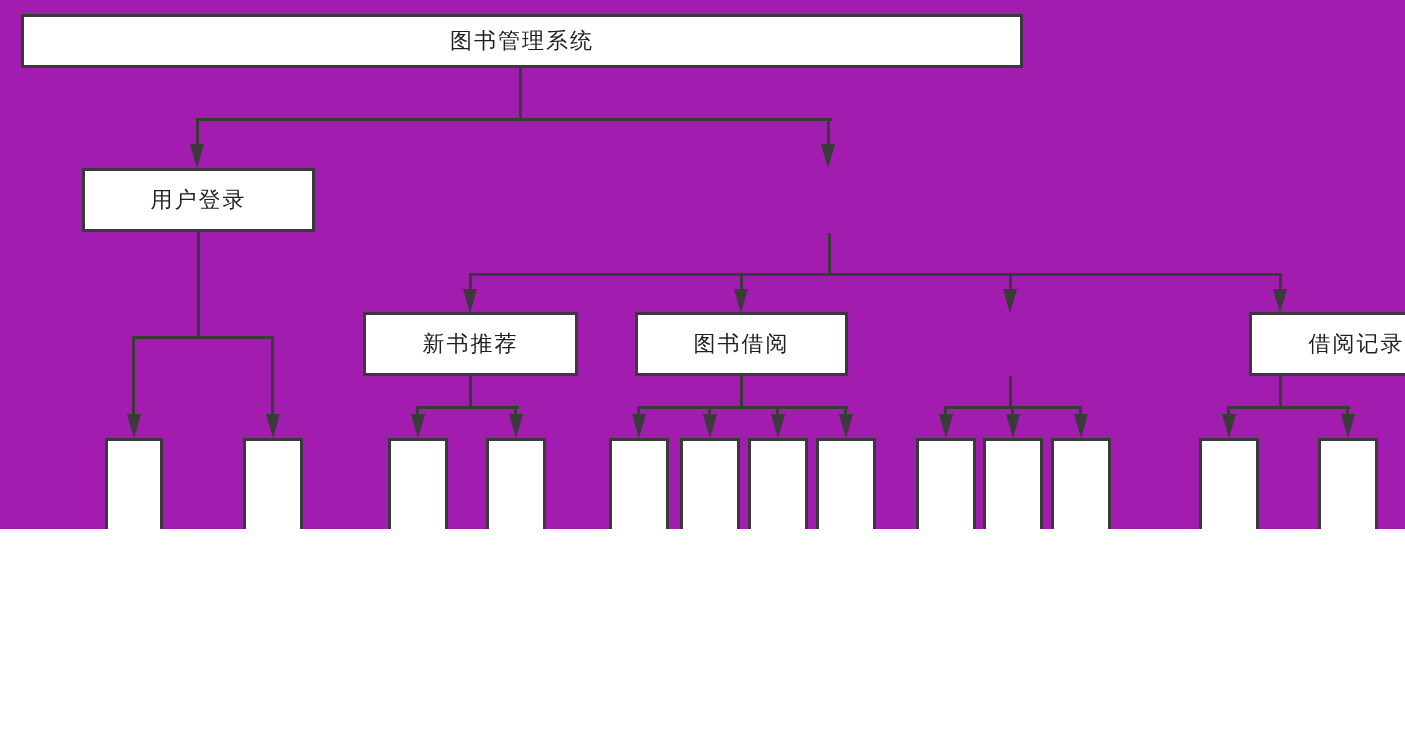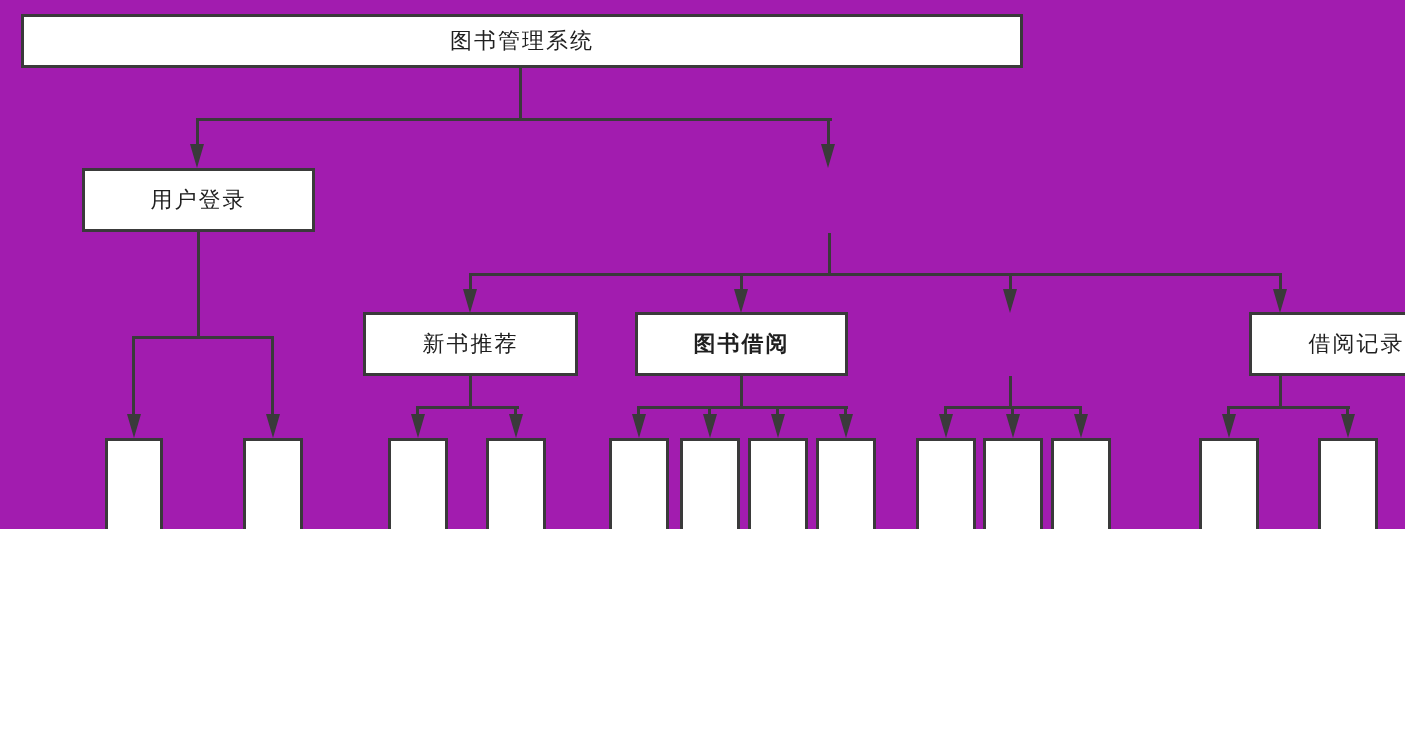--- a/index.html
+++ b/index.html
@@ -95,21 +95,21 @@
   <div class="vline" style="left:740px; top:273px; width:3px; height:20px;"></div>
   <div class="arrow" style="left:734px; top:289px;"></div>
   <div class="vline" style="left:1009px; top:273px; width:3px; height:20px;"></div>
   <div class="arrow" style="left:1003px; top:289px;"></div>
   <div class="vline" style="left:1279px; top:273px; width:3px; height:20px;"></div>
   <div class="arrow" style="left:1273px; top:289px;"></div>
 
   <div class="box" style="left:363px; top:312px; width:215px; height:64px;">
     <span class="hlabel">新书推荐</span>
   </div>
-  <div class="box" style="left:635px; top:312px; width:213px; height:64px;font-weight:bold;">
+  <div class="box" style="left:635px; top:312px; width:213px; height:64px;">
     <span class="hlabel">图书借阅</span>
   </div>
   <div class="box" style="left:1229px; top:312px; width:215px; height:64px;margin-left:20px;">
     <span class="hlabel">借阅记录</span>
   </div>
 
   <div class="vline" style="left:469px; top:376px; width:3px; height:33px;"></div>
   <div class="hline" style="left:416px; top:406px; width:103px; height:3px;"></div>
   <div class="vline" style="left:416px; top:406px; width:3px; height:14px;"></div>
   <div class="arrow" style="left:411px; top:414px;"></div>

